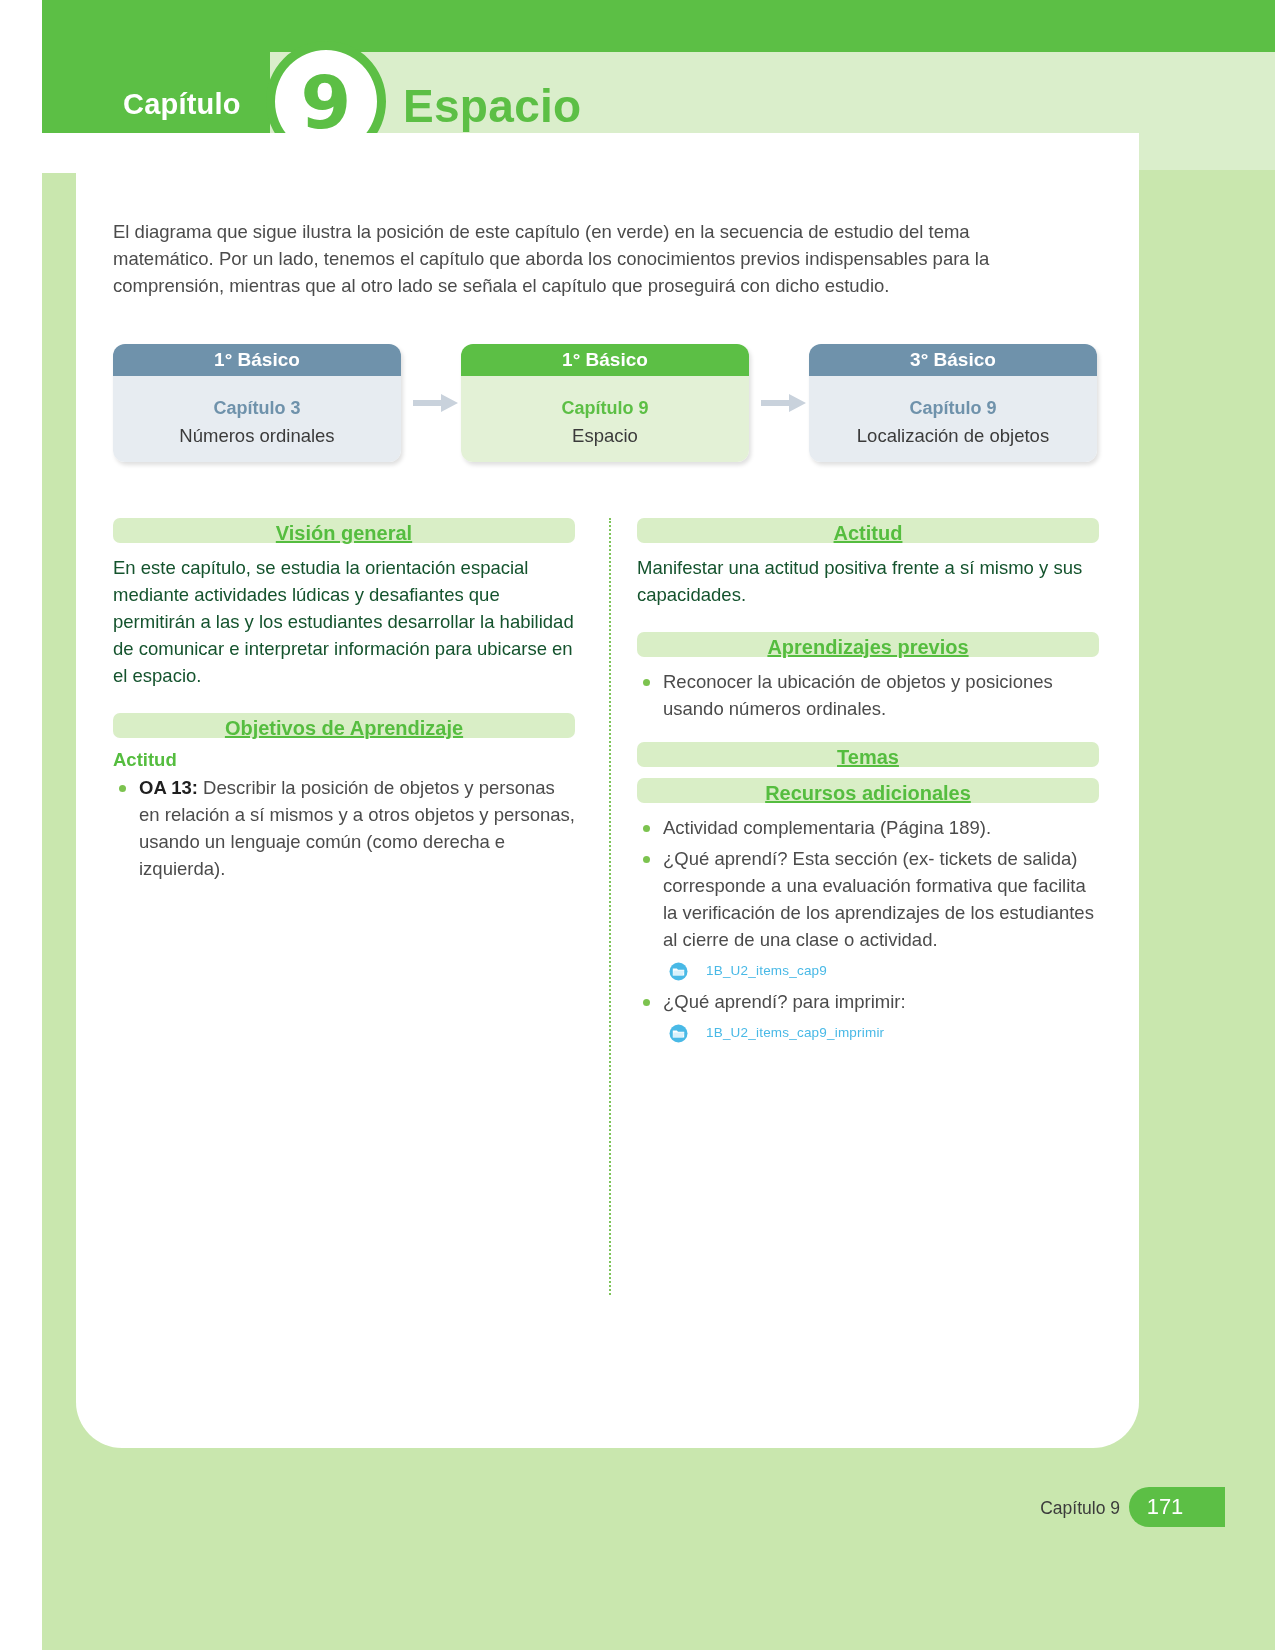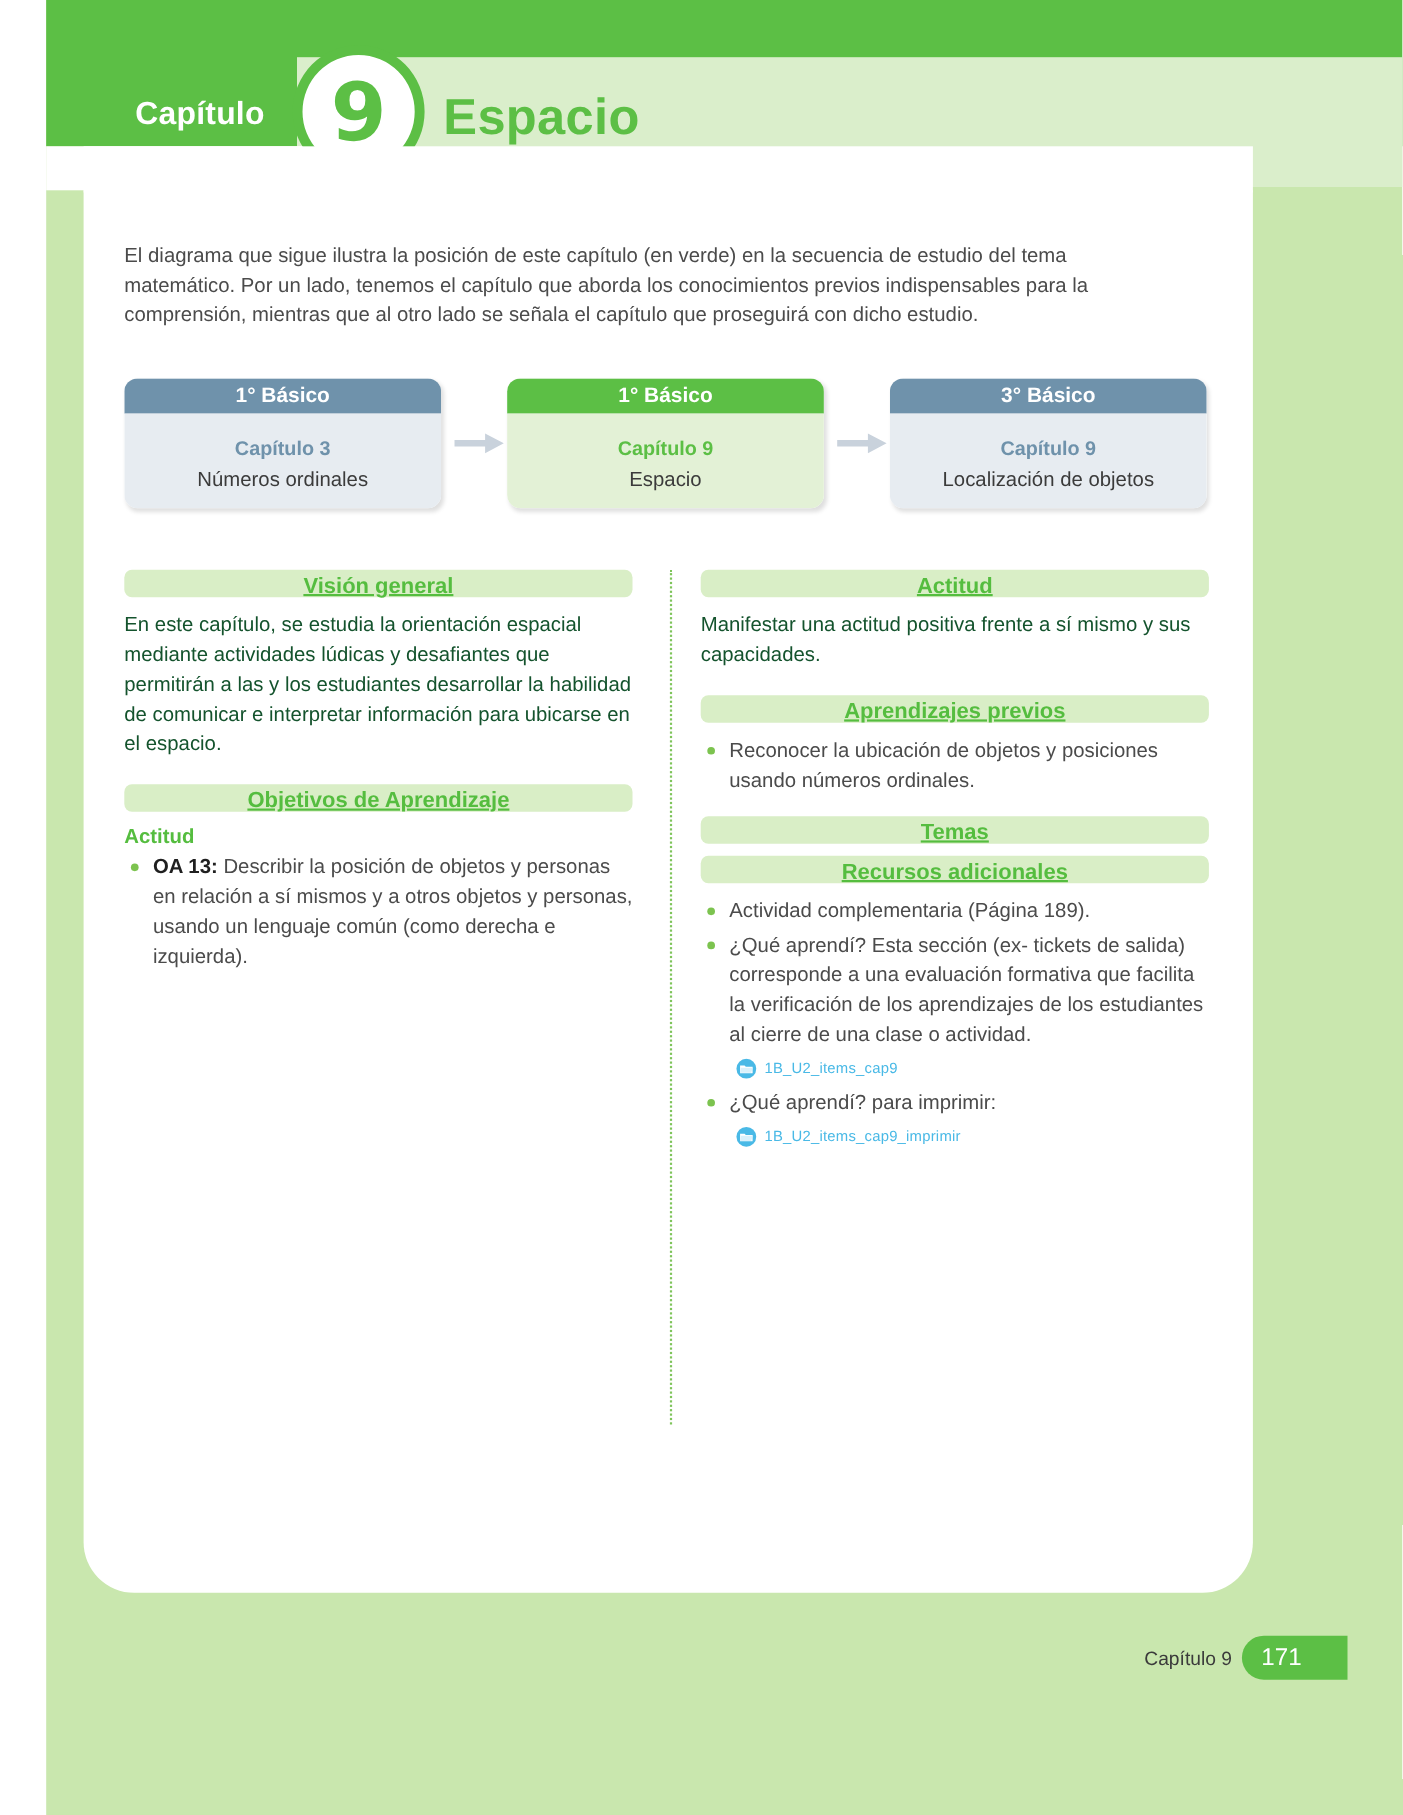--- a/index.html
+++ b/index.html
@@ -246,21 +246,21 @@
     font-size: 18.5px;
     font-weight: bold;
     margin: 2px 0 3px 0;
   }
   .oa-code { font-weight: bold; color: #1f1f1f; }
 
   
   .file-link {
     display: flex;
     align-items: center;
-    gap: 7px;
+    gap: 18px;
     margin-top: 4px;
     margin-left: 6px;
   }
   .file-link .label {
     color: #49b9e6;
     font-size: 13.5px;
     letter-spacing: .2px;
   }
   .folder-icon {
     width: 19px; height: 19px;

